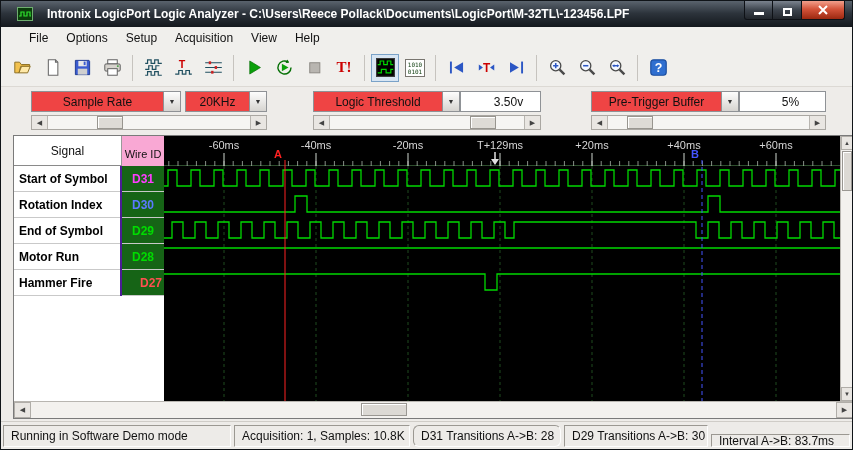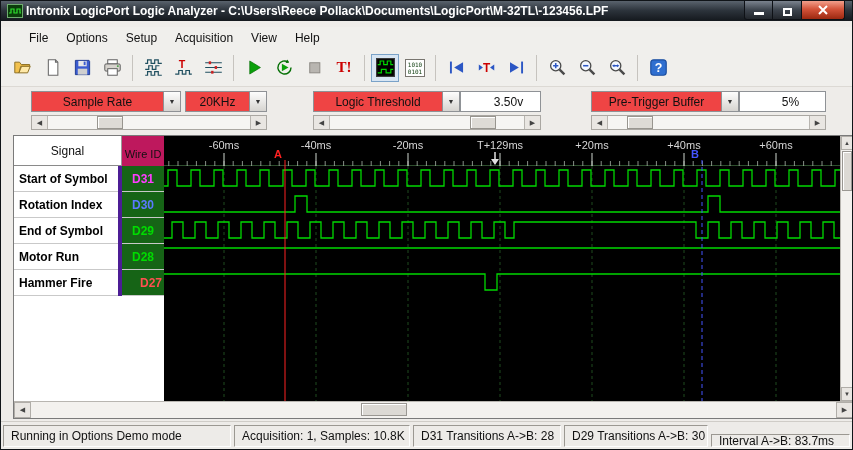--- a/index.html
+++ b/index.html
@@ -1,22 +1,22 @@
 <!DOCTYPE html>
 <html><head>
 <meta charset="utf-8">
 <style>
   *{margin:0;padding:0;box-sizing:border-box;}
   html,body{background:#cfcfcf;font-family:"Liberation Sans",sans-serif;}
   .window{position:relative;width:853px;height:450px;background:#eeece9;border:1px solid #101418;overflow:hidden;}
 
   
-  .titlebar{position:absolute;left:0;top:0;width:100%;height:20px;
+  .titlebar{position:absolute;left:0;top:0;width:100%;height:26px;
     background:linear-gradient(#5a636d,#2c333b 48%,#14181d);
-    display:flex;align-items:center;padding:0 6px;gap:3px;}
+    display:flex;align-items:center;padding:0 16px;gap:14px;}
   .app-icon{width:16px;height:14px;flex:none;}
   .title-text{color:#fff;font-size:12px;font-weight:bold;white-space:nowrap;overflow:hidden;flex:1;padding-right:110px;}
   .winbtns{position:absolute;top:0;right:7px;display:flex;}
   .winbtn{height:19px;border:1px solid #0e1116;border-top:none;display:flex;align-items:flex-end;justify-content:center;padding-bottom:4px;cursor:default;}
   .winbtn.minb{width:29px;border-radius:0 0 0 3px;background:linear-gradient(#7b838e,#3c434c 50%,#22262c);}
   .winbtn.maxb{width:28px;border-left:none;border-right:none;background:linear-gradient(#7b838e,#3c434c 50%,#22262c);}
   .winbtn.closeb{width:44px;border-radius:0 0 3px 0;background:linear-gradient(#f2a08c,#d4543a 45%,#9c2810);align-items:center;padding-bottom:0;}
   .glyph-min{width:10px;height:3px;background:#fff;}
   .glyph-max{width:9px;height:8px;border:2px solid #fff;background:transparent;margin-bottom:-1px;}
 
@@ -49,43 +49,43 @@
   .slider{position:absolute;top:114px;height:15px;border:1px solid #aaa7a2;background:#f6f5f3;display:flex;}
   .sl-arrow{width:16px;background:#e9e6e2;display:flex;align-items:center;justify-content:center;font-size:7px;color:#444;}
   .sl-arrow.l{border-right:1px solid #b8b5b0;}
   .sl-arrow.r{border-left:1px solid #b8b5b0;}
   .sl-track{flex:1;position:relative;}
   .sl-thumb{position:absolute;top:0;height:13px;width:26px;background:#dedbd6;border:1px solid #98958f;box-shadow:inset 1px 1px 0 #fff;}
 
   
   .wave-area{position:absolute;left:13px;top:135px;width:839px;height:282px;box-shadow:0 0 0 1px #7a7a7a;background:#fff;}
   .sig-header{position:absolute;left:0;top:0;width:108px;height:30px;background:#fff;border-right:1px solid #9a9a9a;border-bottom:1px solid #8a8a8a;display:flex;align-items:center;justify-content:center;font-size:12px;color:#111;}
-  .wire-header{position:absolute;left:108px;top:0;width:42px;height:36px;background:#be185d;border-bottom:1px solid #8a8a8a;display:flex;align-items:center;justify-content:center;font-size:11px;color:#111;}
-  .sig-col{position:absolute;left:0;top:30px;width:108px;height:130px;background:#fff;border-right:4px solid #4c1d95;}
+  .wire-header{position:absolute;left:108px;top:0;width:42px;height:36px;background:#f9a8d4;border-bottom:1px solid #8a8a8a;display:flex;align-items:center;justify-content:center;font-size:11px;color:#111;}
+  .sig-col{position:absolute;left:0;top:30px;width:108px;height:130px;background:#fff;border-right:2px solid #4c1d95;}
   .wire-col{position:absolute;left:108px;top:30px;width:42px;height:130px;}
   .sig-cell{height:26px;border-bottom:1px solid #c9c9c9;font-size:12px;font-weight:bold;color:#000;display:flex;align-items:center;padding-left:5px;background:#fff;}
   .wire-cell{height:26px;border-bottom:1px solid #c9c9c9;font-size:12px;font-weight:bold;display:flex;align-items:center;justify-content:center;background:#166416;}
   .left-filler{position:absolute;left:0;top:160px;width:150px;height:105px;background:#fff;}
   .wave-black{position:absolute;left:150px;top:0;width:676px;height:265px;background:#000;}
   .wave-black svg{display:block;}
   svg text{font-family:"Liberation Sans",sans-serif;}
 
   .vscroll{position:absolute;left:826px;top:0;width:13px;height:265px;background:#f3f1ee;border-left:1px solid #b8b5b0;display:flex;flex-direction:column;}
   .vs-btn{height:14px;background:#e9e6e2;border:1px solid #b0ada8;display:flex;align-items:center;justify-content:center;font-size:6px;color:#444;}
   .vs-track{flex:1;position:relative;}
   .vs-thumb{position:absolute;left:1px;top:1px;width:10px;height:40px;background:#dcd9d4;border:1px solid #9a9792;box-shadow:inset 1px 1px 0 #fff;}
   .hscroll{position:absolute;left:0;top:265px;width:839px;height:17px;background:#f3f1ee;border-top:1px solid #b8b5b0;display:flex;}
   .hs-btn{width:17px;background:#e9e6e2;border:1px solid #b0ada8;display:flex;align-items:center;justify-content:center;font-size:7px;color:#444;}
   .hs-track{flex:1;position:relative;}
   .hs-thumb{position:absolute;left:330px;top:1px;height:13px;width:46px;background:#dcd9d4;border:1px solid #9a9792;box-shadow:inset 1px 1px 0 #fff;}
 
   
   .statusbar{position:absolute;left:0;top:420px;width:100%;height:28px;background:#edebe8;border-top:1px solid #cfccc7;display:flex;align-items:stretch;padding:3px 2px 2px 2px;gap:3px;}
   .sb{border:1px solid;border-color:#9b9892 #fdfdfd #fdfdfd #9b9892;display:flex;align-items:center;padding:0 7px;font-size:12px;color:#111;white-space:nowrap;overflow:hidden;}
-  .sb1{width:228px;} .sb2{width:176px;} .sb3{width:148px;} .sb4{width:144px;} .sb5{flex:1;margin-top:9px;}
+  .sb1{width:228px;} .sb2{width:176px;} .sb3{width:148px;border-radius:6px;} .sb4{width:144px;} .sb5{flex:1;margin-top:9px;}
 </style>
 </head>
 <body>
 
 <div class="window">
 
   <div class="titlebar">
     <span class="app-icon">
       <svg viewBox="0 0 16 14">
           <rect x="0.5" y="0.5" width="15" height="13" fill="#0b3d0b" stroke="#6fae6f"></rect>
@@ -440,20 +440,20 @@
     <div class="hscroll">
       <span class="hs-btn">◀</span>
       <span class="hs-track">
           <span class="hs-thumb"></span>
         </span>
       <span class="hs-btn">▶</span>
     </div>
   </div>
 
   <div class="statusbar">
-    <div class="sb sb1">Running in Options Demo mode</div>
+    <div class="sb sb1">Running in Software Demo mode</div>
     <div class="sb sb2">Acquisition: 1, Samples: 10.8K</div>
     <div class="sb sb3">D31 Transitions A-&gt;B: 28</div>
     <div class="sb sb4">D29 Transitions A-&gt;B: 30</div>
     <div class="sb sb5">Interval A-&gt;B: 83.7ms</div>
   </div>
 
 </div>
 
 </body></html>

